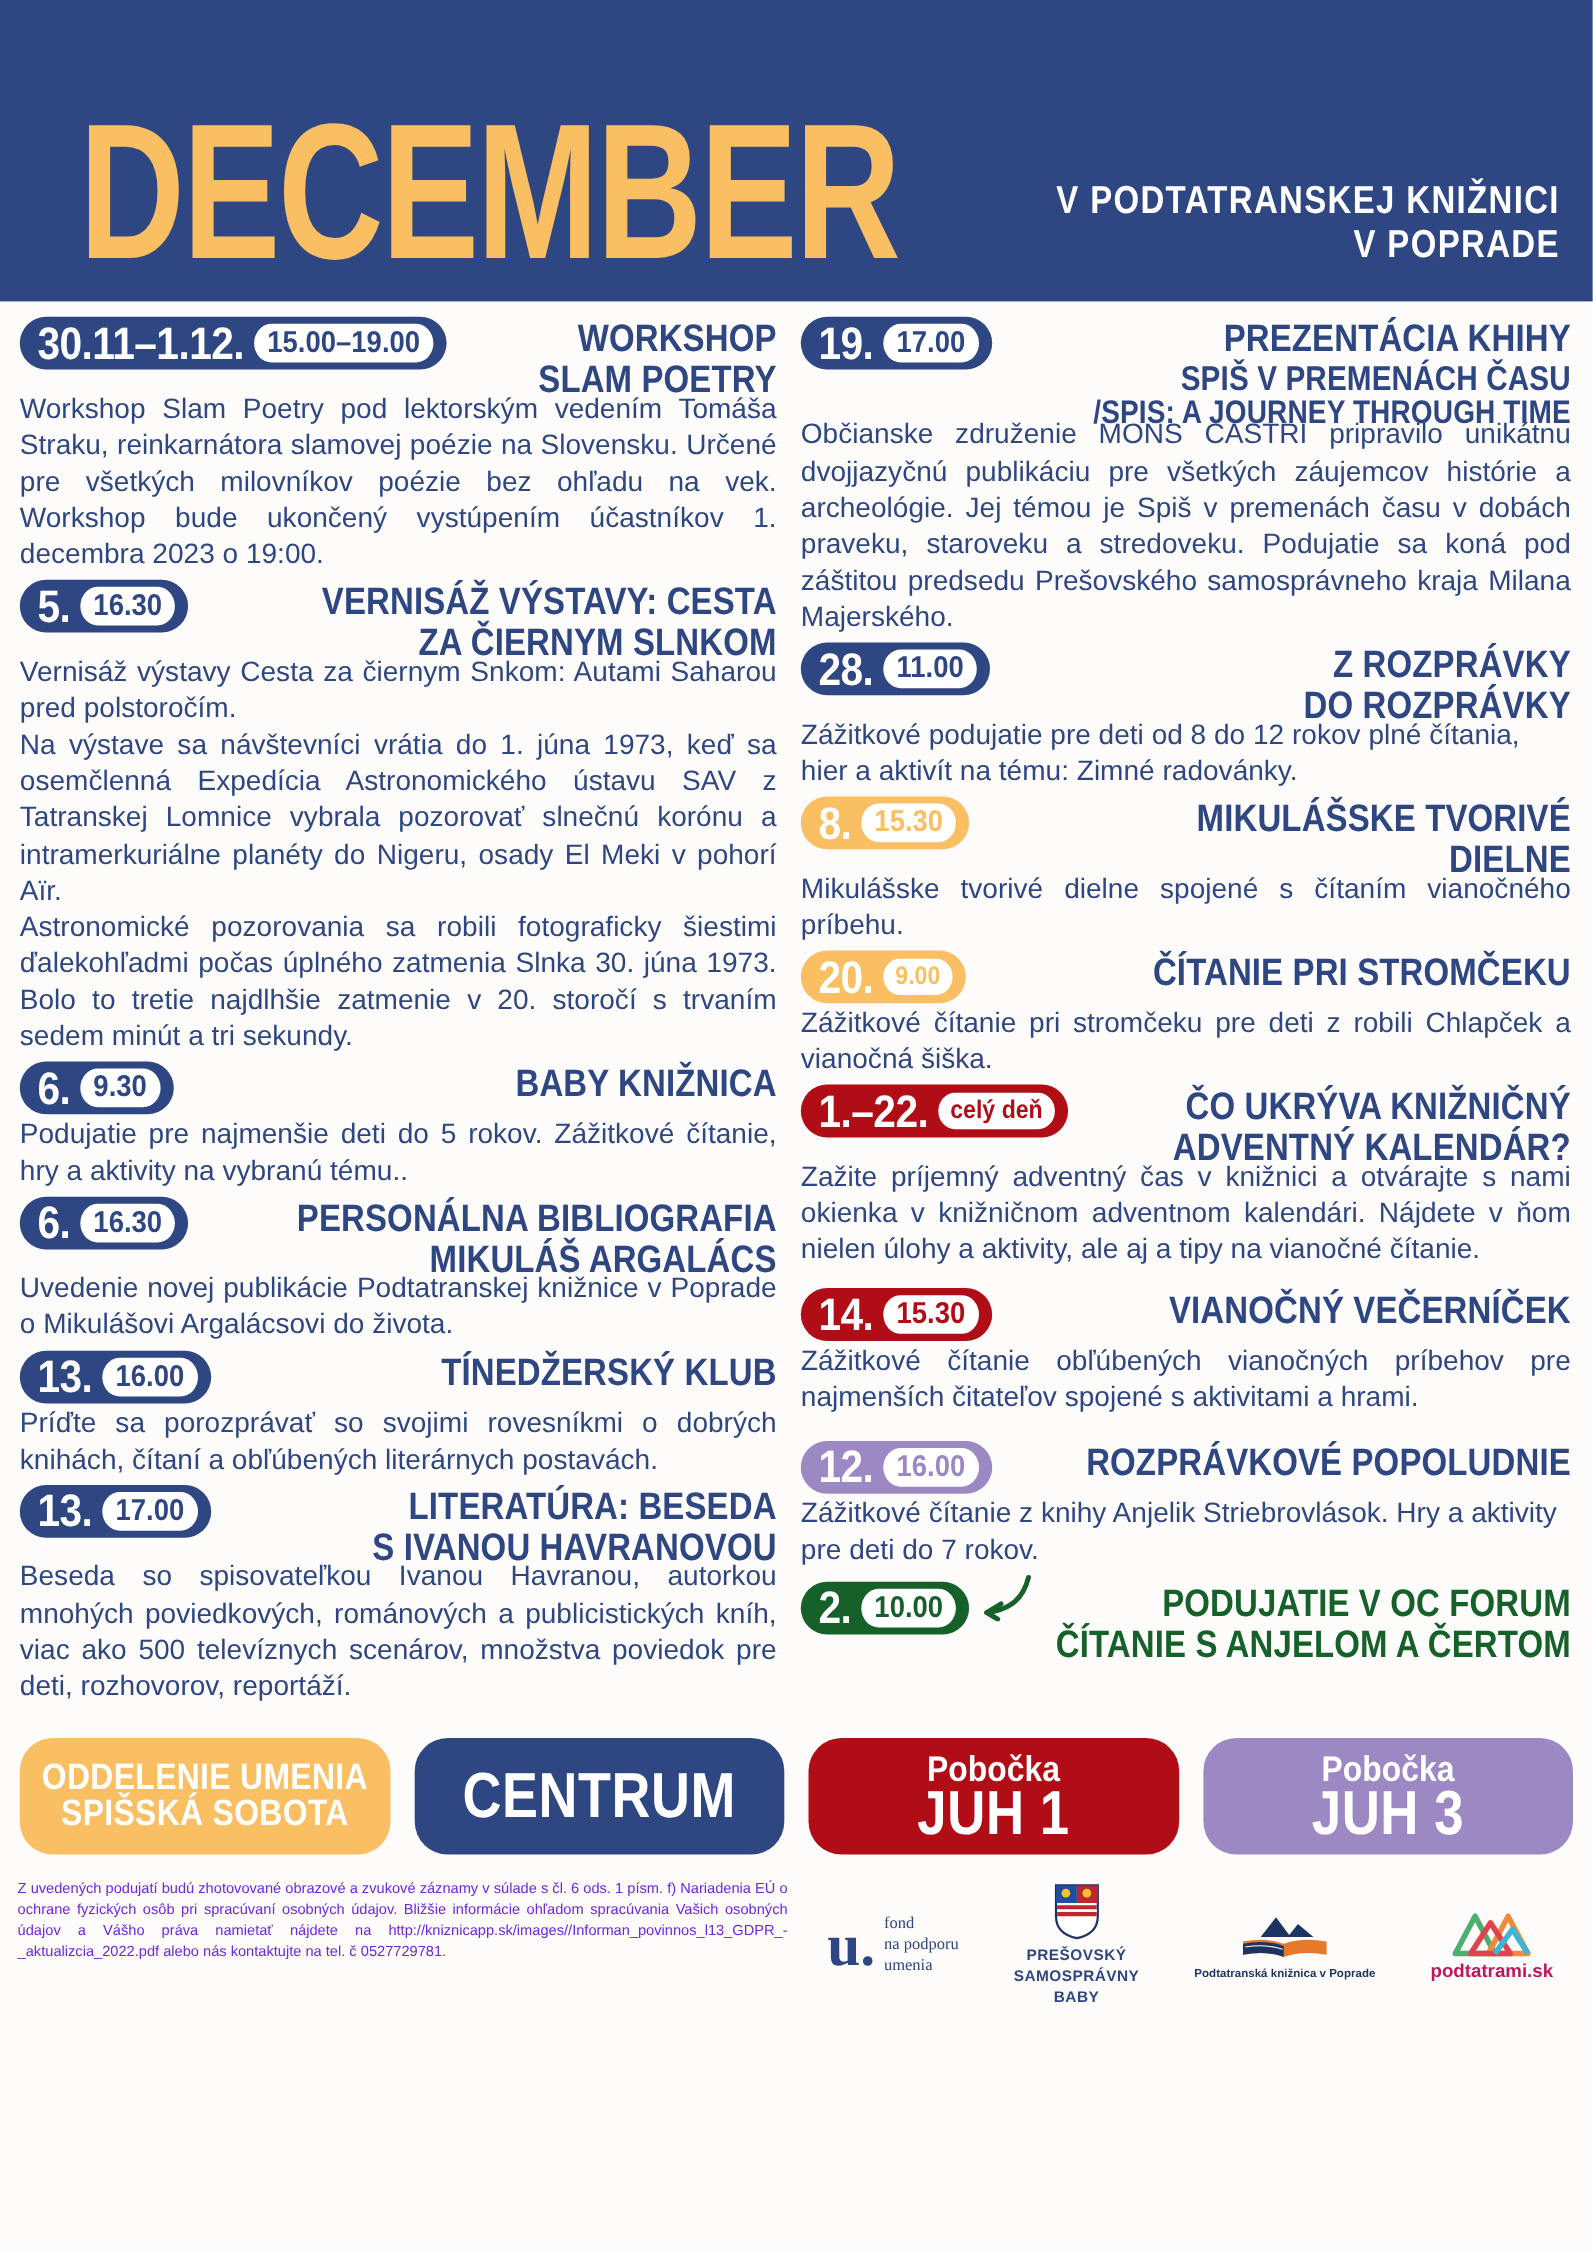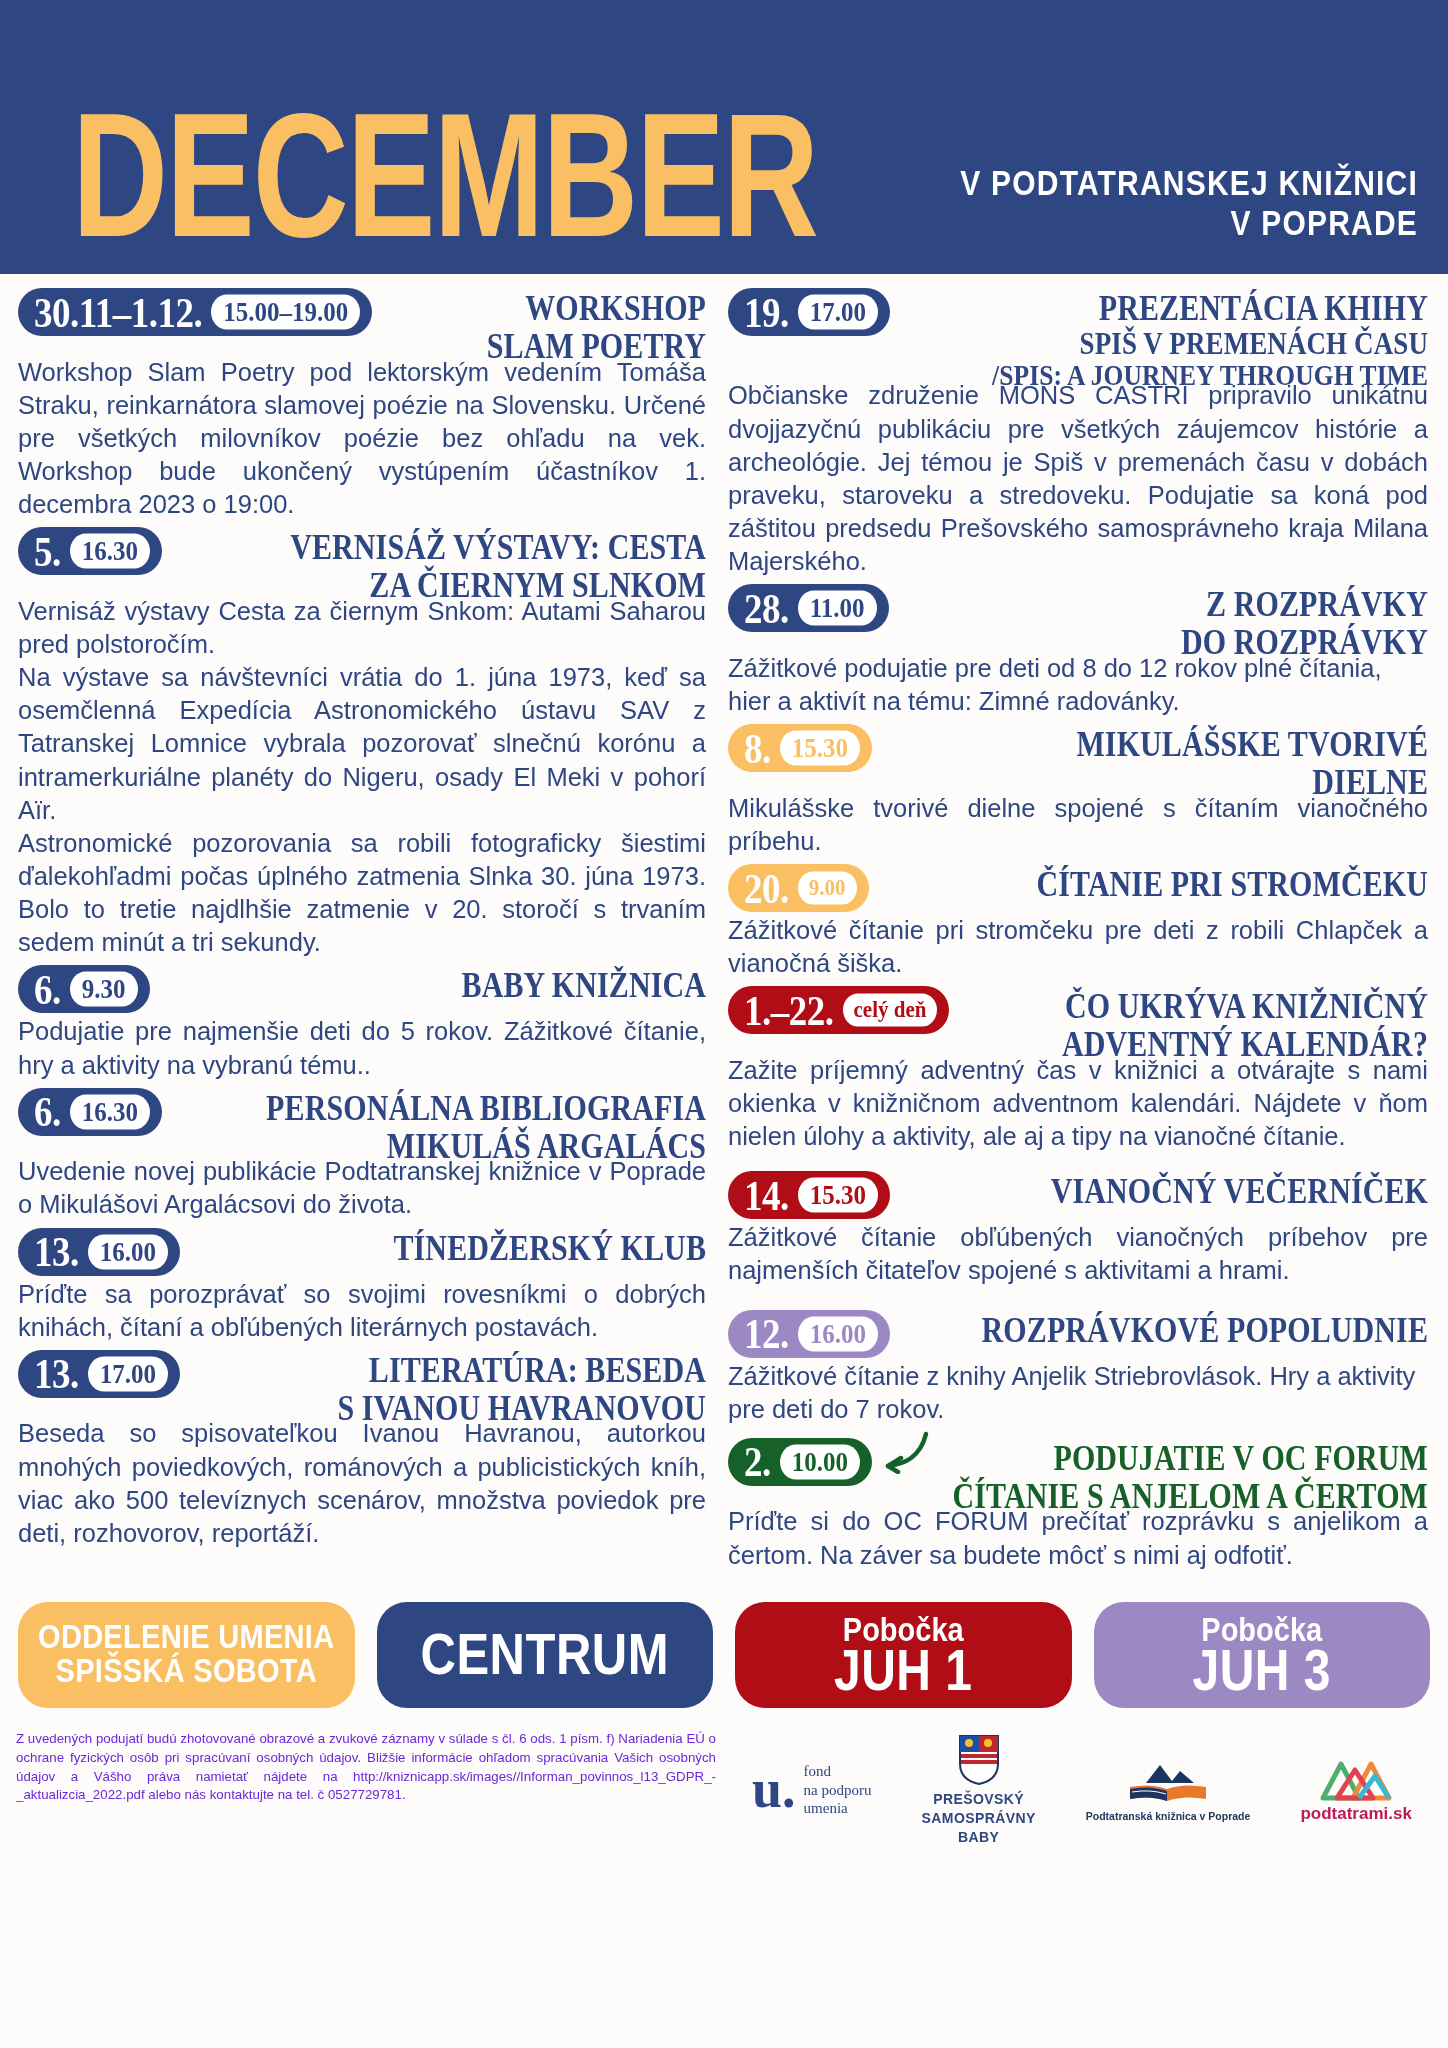--- a/index.html
+++ b/index.html
@@ -62,21 +62,20 @@
   .col { width: 688px; }
   .col-right { width: 700px; }
 
   
   .event { margin-bottom: 2px; }
   .event-head {
     display: flex;
     align-items: flex-start;
     gap: 12px;
     margin-bottom: 2px;
-    font-family: Liberation Serif, serif;
   }
   .pill {
     display: inline-flex;
     align-items: center;
     border-radius: 999px;
     padding: 3px 12px 3px 16px;
     flex: 0 0 auto;
     gap: 9px;
     height: 48px;
   }
@@ -475,23 +474,20 @@
           <div class="arrow-wrap">
             <svg class="arrow" viewBox="0 0 58 46">
               <path d="M52 6 C 46 30, 30 36, 14 38" stroke="#16612a" stroke-width="4.5" fill="none" stroke-linecap="round"></path>
               <path d="M14 38 L 27 30 M14 38 L 24 44" stroke="#16612a" stroke-width="4.5" fill="none" stroke-linecap="round"></path>
             </svg>
           </div>
           <div class="ev-title green-title">
             <span>PODUJATIE V OC FORUM</span><br>
             <span>ČÍTANIE S ANJELOM A ČERTOM</span>
           </div>
-        </div>
-        <div class="ev-body">
-          <p>Príďte si do OC FORUM prečítať rozprávku s anjelikom a čertom. Na záver sa budete môcť s nimi aj odfotiť.</p>
         </div>
       </div>
 
     </div>
   </div>
 
   <div class="branches">
     <div class="branch art">
       <div class="line1">ODDELENIE UMENIA</div>
       <div class="line2">SPIŠSKÁ SOBOTA</div>

